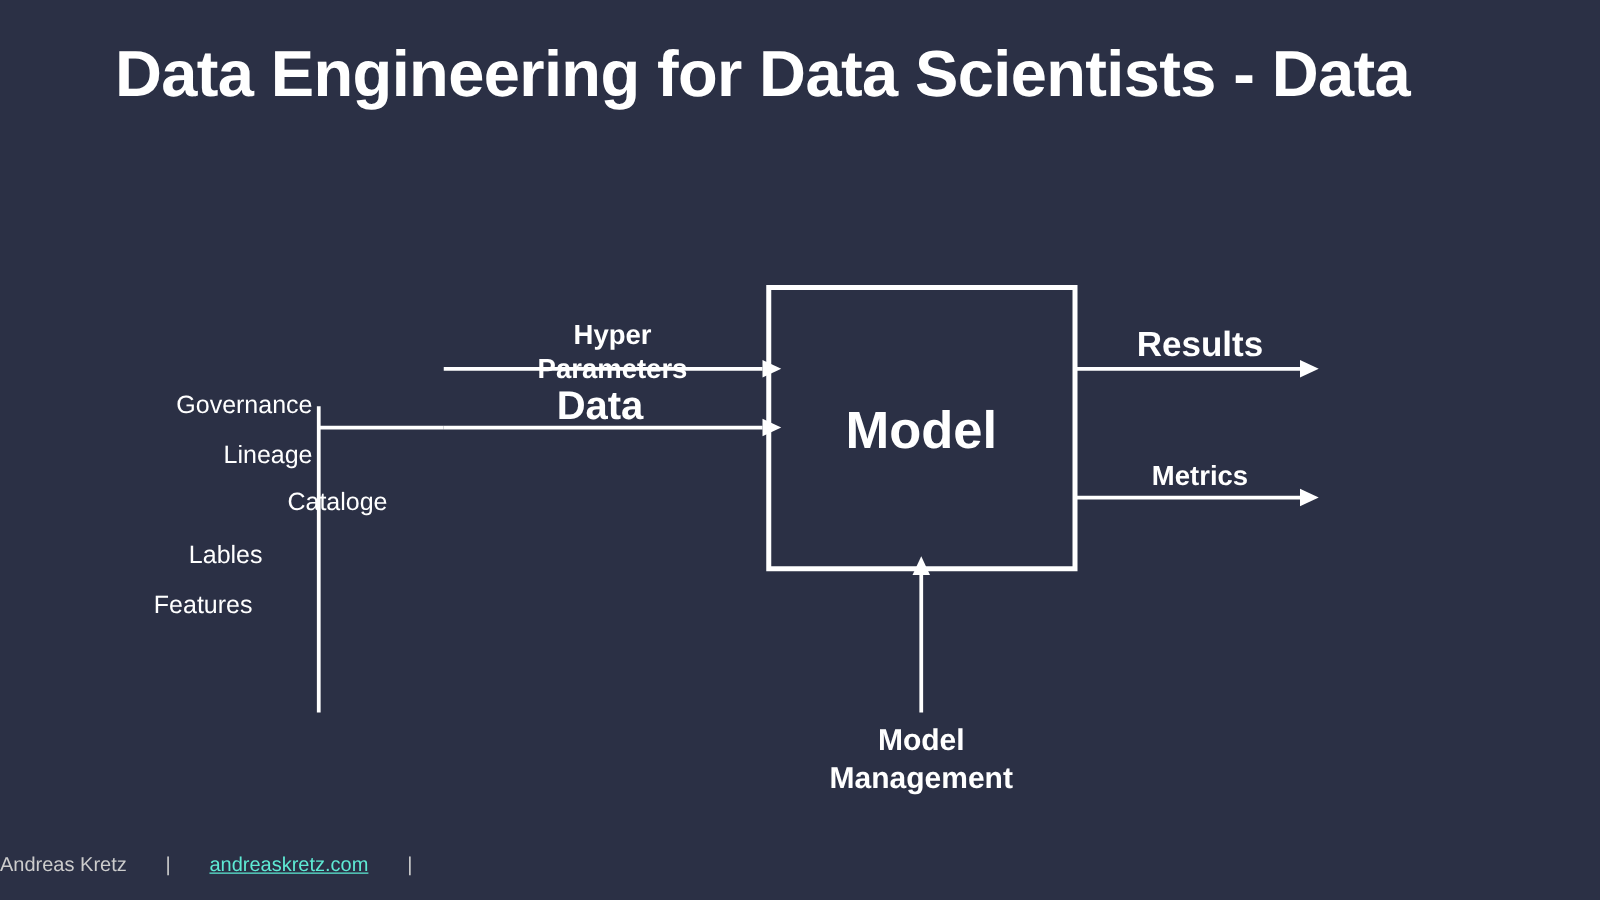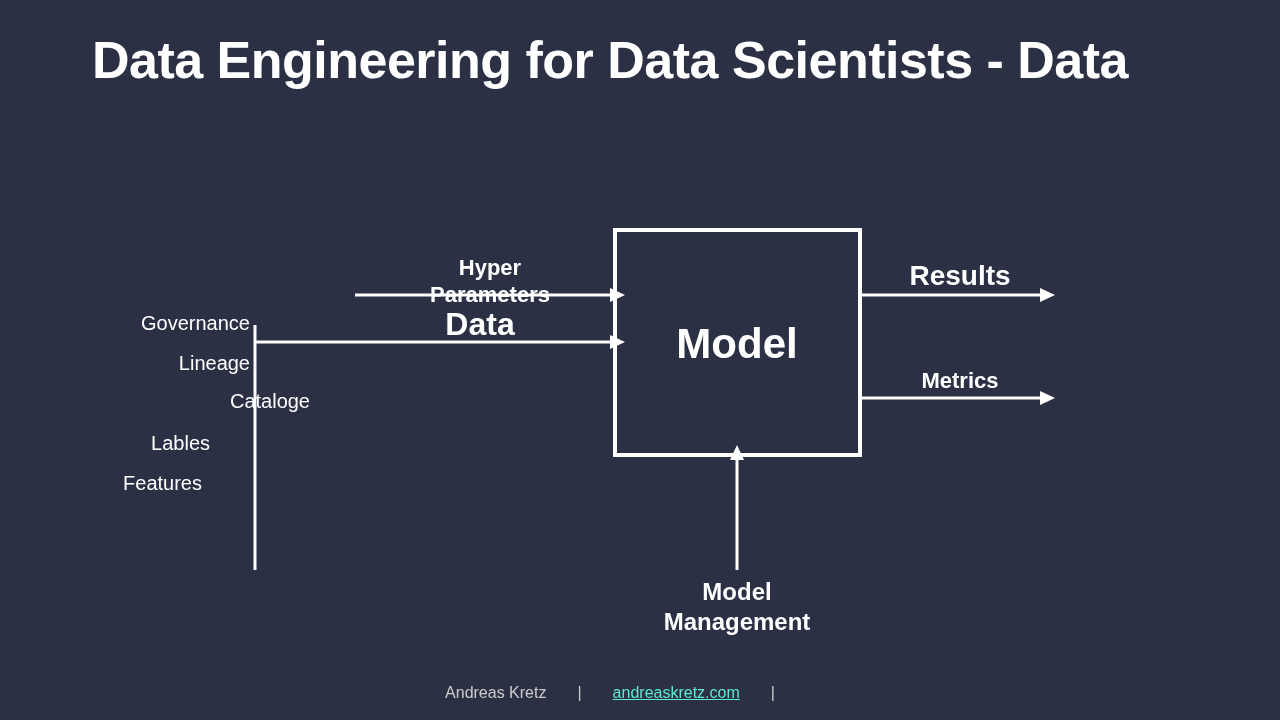--- a/index.html
+++ b/index.html
@@ -48,21 +48,20 @@
       width: 100%;
       height: 100%;
     }
 
     .footer {
       position: absolute;
       bottom: 18px;
       left: 0;
       width: 100%;
       display: flex;
-      justify-content: center;
       align-items: center;
       gap: 31px;
       font-size: 16px;
       font-weight: 400;
       font-family: Arial, sans-serif;
       color: #cccccc;
     }
 
     .footer a {
       color: #5eead4;

